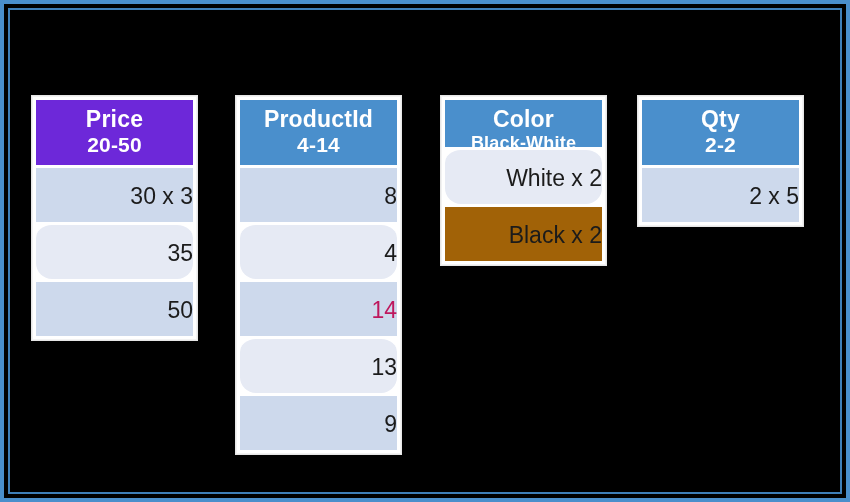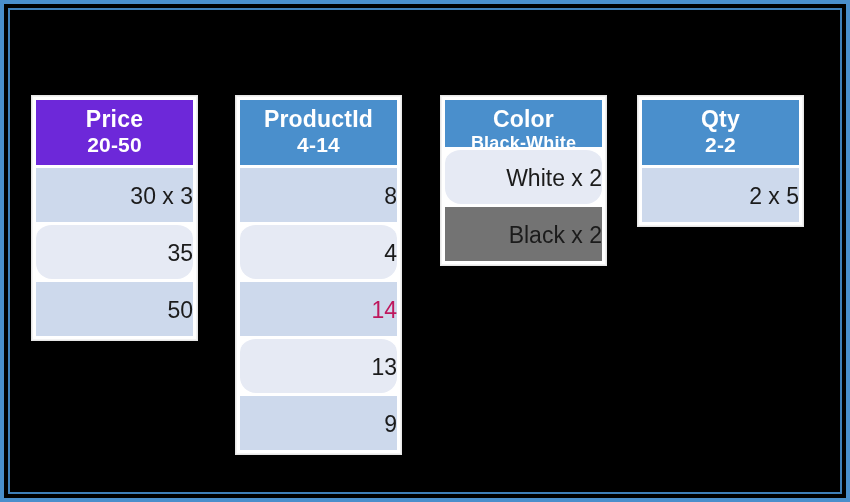--- a/index.html
+++ b/index.html
@@ -103,21 +103,21 @@
         <div class="table-row shade-dark" style="background: rgb(205, 217, 236); color: #be185d; border-top-color: rgb(255, 255, 255);">14</div>
         <div class="table-row shade-light" style="background: rgb(230, 234, 244); color: rgb(27, 27, 27); border-top-color: rgb(255, 255, 255);">13</div>
         <div class="table-row shade-dark" style="background: rgb(205, 217, 236); color: rgb(27, 27, 27); border-top-color: rgb(255, 255, 255);">9</div>
       </div>
       <div class="table-card" style="left: 437px; top: 92px; width: 165px;">
         <div class="table-header sub-small" style="height: 47px; background: rgb(74, 143, 204); color: rgb(255, 255, 255);">
           <span class="th-title">Color</span>
           <span class="th-sub">Black-White</span>
         </div>
         <div class="table-row shade-light" style="background: rgb(230, 234, 244); color: rgb(27, 27, 27); border-top-color: rgb(255, 255, 255);">White x 2</div>
-        <div class="table-row shade-dark" style="background: #737373; color: rgb(27, 27, 27); border-top-color: rgb(255, 255, 255);">Black x 2</div>
+        <div class="table-row shade-dark" style="background: #a16207; color: rgb(27, 27, 27); border-top-color: rgb(255, 255, 255);">Black x 2</div>
       </div>
       <div class="table-card" style="left: 634px; top: 92px; width: 165px;">
         <div class="table-header" style="height: 65px; background: rgb(74, 143, 204); color: rgb(255, 255, 255);">
           <span class="th-title">Qty</span>
           <span class="th-sub">2-2</span>
         </div>
         <div class="table-row shade-dark" style="background: rgb(205, 217, 236); color: rgb(27, 27, 27); border-top-color: rgb(255, 255, 255);">2 x 5</div>
       </div>
     </div>
 </div>

